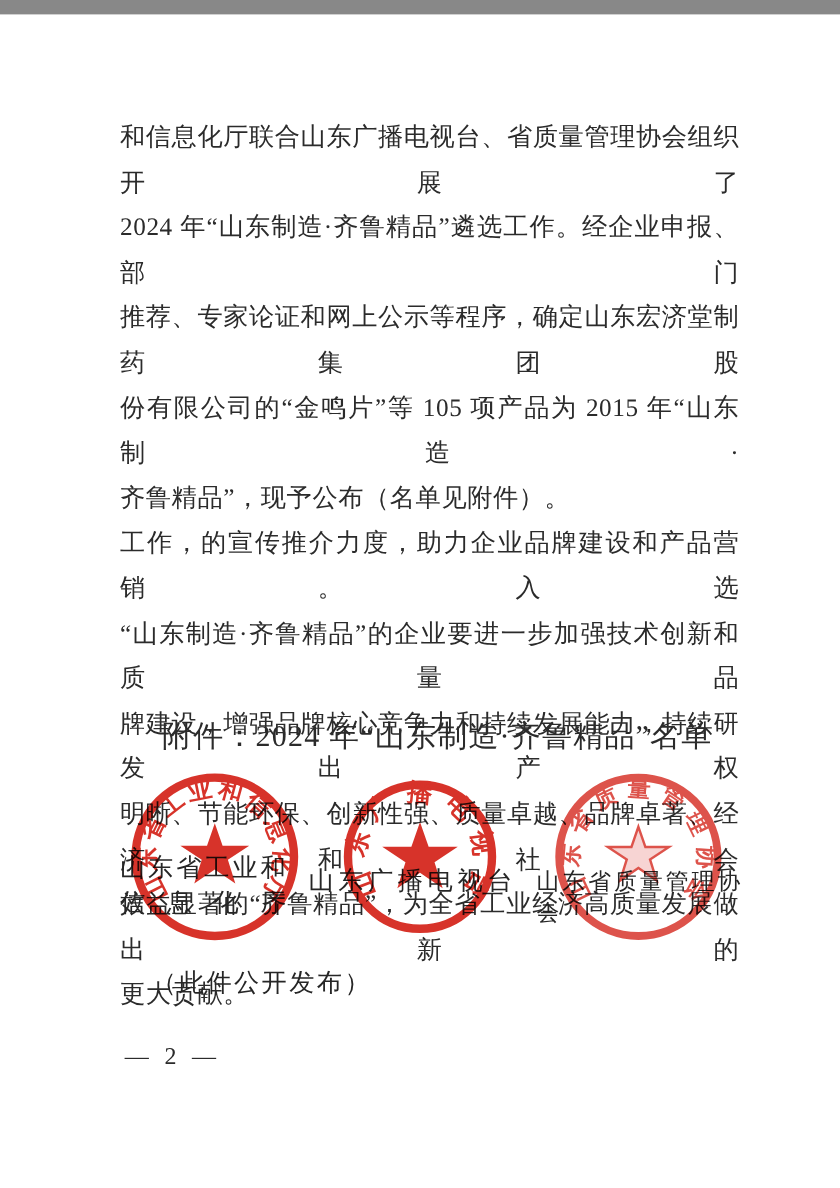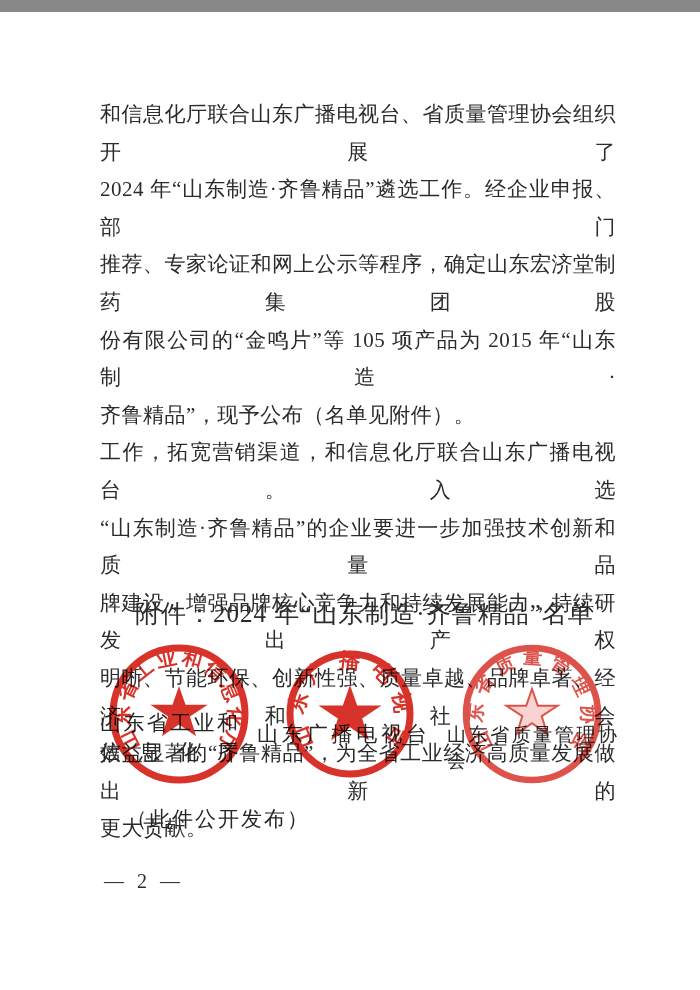--- a/index.html
+++ b/index.html
@@ -54,21 +54,21 @@
 <body>
 
 <div class="page">
 
   <div class="body-text">
     <div class="line just">和信息化厅联合山东广播电视台、省质量管理协会组织开展了</div>
     <div class="line just">2024 年“山东制造·齐鲁精品”遴选工作。经企业申报、部门</div>
     <div class="line just">推荐、专家论证和网上公示等程序，确定山东宏济堂制药集团股</div>
     <div class="line just">份有限公司的“金鸣片”等 105 项产品为 2015 年“山东制造·</div>
     <div class="line">齐鲁精品”，现予公布（名单见附件）。</div>
-    <div class="line just">工作，拓宽营销渠道，和信息化厅联合山东广播电视台。入选</div>
+    <div class="line just">工作，的宣传推介力度，助力企业品牌建设和产品营销。入选</div>
     <div class="line just">“山东制造·齐鲁精品”的企业要进一步加强技术创新和质量品</div>
     <div class="line just">牌建设，增强品牌核心竞争力和持续发展能力，持续研发出产权</div>
     <div class="line just">明晰、节能环保、创新性强、质量卓越、品牌卓著、经济和社会</div>
     <div class="line just">效益显著的“齐鲁精品”，为全省工业经济高质量发展做出新的</div>
     <div class="line">更大贡献。</div>
   </div>
 
   <div class="attachment">附件：2024 年“山东制造·齐鲁精品”名单</div>
 
   <div class="sig justblock" id="org1-l1">山东省工业和</div>

